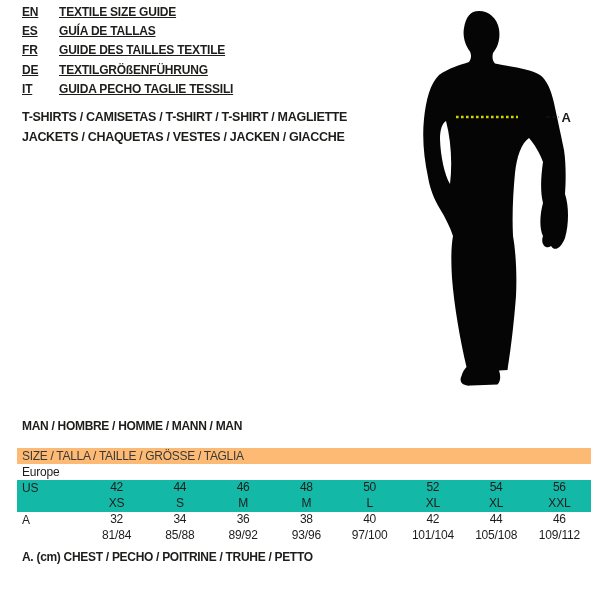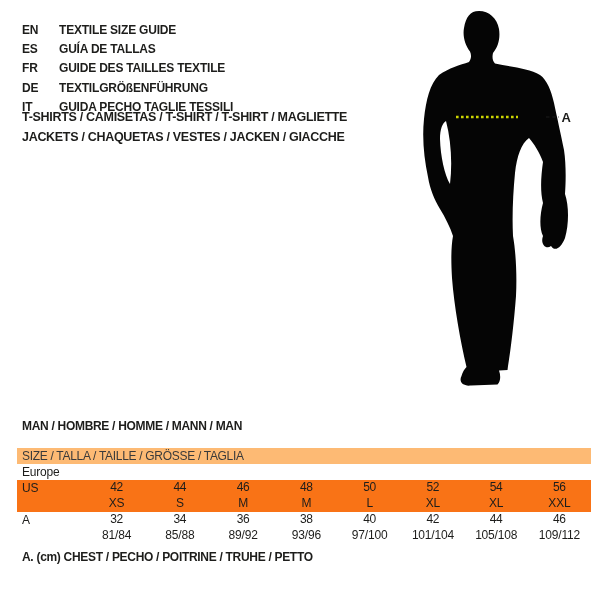--- a/index.html
+++ b/index.html
@@ -1,38 +1,38 @@
 <!DOCTYPE html>
 <html><head>
 <meta charset="utf-8">
 <style>
   html,body{margin:0;padding:0;}
   body{
     width:600px;height:600px;position:relative;background:#ffffff;
     font-family:"Liberation Sans", sans-serif;color:#1d1d1b;overflow:hidden;
   }
   
-  .lang-block{position:absolute;top:20px;left:22px;}
+  .lang-block{position:absolute;top:2px;left:22px;text-decoration:underline;}
   .lang-row{display:flex;height:19.4px;align-items:center;font-size:12px;font-weight:bold;letter-spacing:-0.2px;}
   .lang-code{width:37px;flex:0 0 37px;}
   
   .cat-line{position:absolute;left:22px;font-size:12.5px;font-weight:bold;letter-spacing:-0.3px;white-space:nowrap;}
   #cat1{top:110px;} #cat2{top:130px;}
   
   .fig-svg{position:absolute;left:388px;top:0;}
   
   .man-title{position:absolute;top:419px;left:22px;font-size:12px;font-weight:bold;letter-spacing:-0.3px;}
   
   .size-table{position:absolute;top:448px;left:17px;width:574px;}
   .table-header{
     height:16px;line-height:16px;background:#fdba74;color:#3a3a3a;
     font-size:12px;letter-spacing:-0.3px;padding-left:5px;
   }
   .t-row{display:flex;height:16px;align-items:center;font-size:12px;letter-spacing:-0.2px;}
-  .t-row.alt{background:#f97316;}
+  .t-row.alt{background:#14b8a6;}
   .t-label{flex:0 0 63px;padding-left:5px;}
   .t-cell{flex:1;text-align:center;margin-top:30px;}
   
   .footnote{position:absolute;top:550px;left:22px;font-size:12px;font-weight:bold;letter-spacing:-0.3px;white-space:nowrap;}
 </style>
 </head>
 <body>
 
 <div class="lang-block">
   <div class="lang-row">

